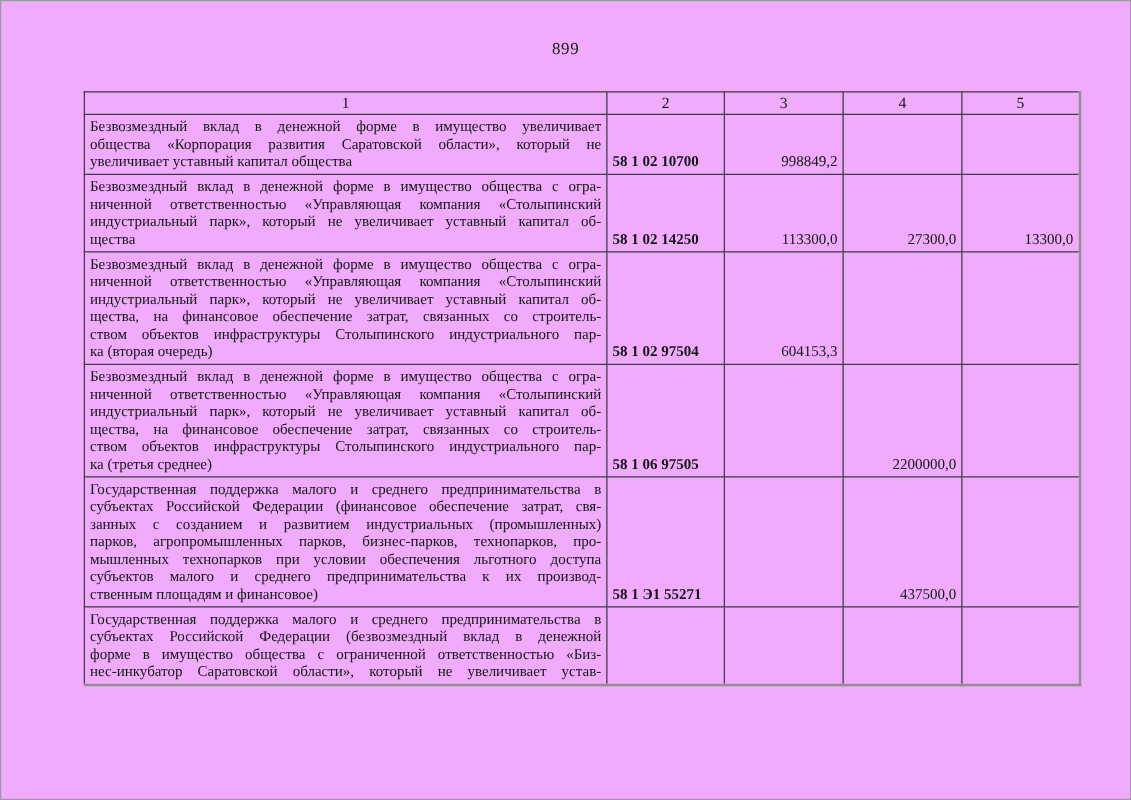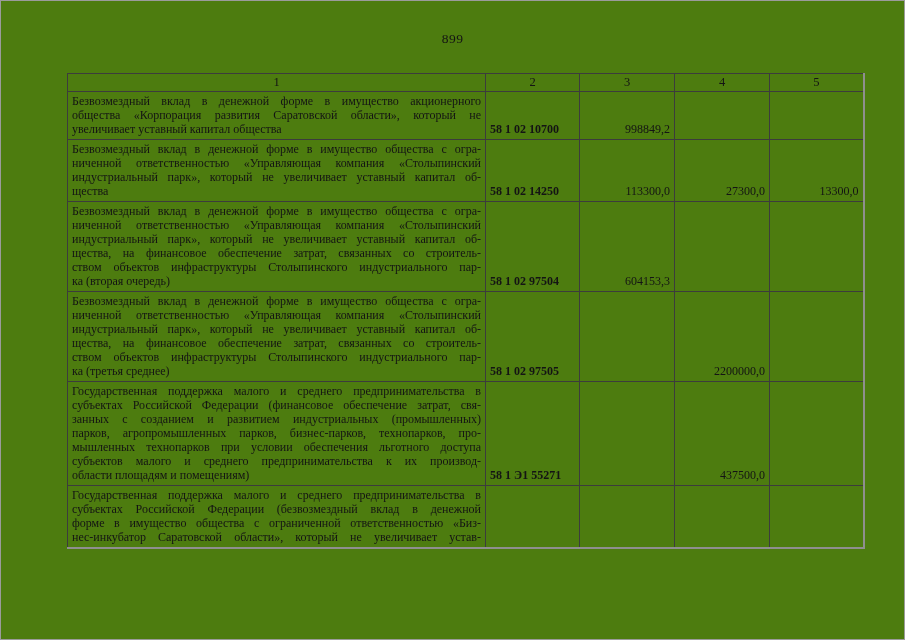--- a/index.html
+++ b/index.html
@@ -1,20 +1,20 @@
 <!DOCTYPE html>
 <html lang="ru"><head>
 <meta charset="utf-8">
 <style>
   html,body{margin:0;padding:0;background:#ffffff;}
   .page{
     position:relative;
     width:905px;height:640px;
     box-sizing:border-box;
-    background:#4d7c0f;
+    background:#f0abfc;
     border:1px solid #9b9b9b;
     font-family:"Liberation Serif", serif;
     color:#141414;
     overflow:hidden;
   }
   .page-number{
     position:absolute;top:30px;left:0;right:0;
     text-align:center;
     font-size:13.5px;
     letter-spacing:0.5px;
@@ -74,21 +74,21 @@
           <th>1</th>
           <th>2</th>
           <th>3</th>
           <th>4</th>
           <th>5</th>
         </tr>
     </thead>
     <tbody>
         <tr>
           <td class="c1">
-            <div class="jline">Безвозмездный вклад в денежной форме в имущество акционерного</div>
+            <div class="jline">Безвозмездный вклад в денежной форме в имущество увеличивает</div>
             <div class="jline">общества «Корпорация развития Саратовской области», который не</div>
             <div class="lline">увеличивает уставный капитал общества</div>
           </td>
           <td class="code">58 1 02 10700</td>
           <td class="num">998849,2</td>
           <td class="num"></td>
           <td class="num"></td>
         </tr>
         <tr>
           <td class="c1">
@@ -118,34 +118,34 @@
         </tr>
         <tr>
           <td class="c1">
             <div class="jline">Безвозмездный вклад в денежной форме в имущество общества с огра-</div>
             <div class="jline">ниченной ответственностью «Управляющая компания «Столыпинский</div>
             <div class="jline">индустриальный парк», который не увеличивает уставный капитал об-</div>
             <div class="jline">щества, на финансовое обеспечение затрат, связанных со строитель-</div>
             <div class="jline">ством объектов инфраструктуры Столыпинского индустриального пар-</div>
             <div class="lline">ка (третья среднее)</div>
           </td>
-          <td class="code">58 1 02 97505</td>
+          <td class="code">58 1 06 97505</td>
           <td class="num"></td>
           <td class="num">2200000,0</td>
           <td class="num"></td>
         </tr>
         <tr>
           <td class="c1">
             <div class="jline">Государственная поддержка малого и среднего предпринимательства в</div>
             <div class="jline">субъектах Российской Федерации (финансовое обеспечение затрат, свя-</div>
             <div class="jline">занных с созданием и развитием индустриальных (промышленных)</div>
             <div class="jline">парков, агропромышленных парков, бизнес-парков, технопарков, про-</div>
             <div class="jline">мышленных технопарков при условии обеспечения льготного доступа</div>
             <div class="jline">субъектов малого и среднего предпринимательства к их производ-</div>
-            <div class="lline">области площадям и помещениям)</div>
+            <div class="lline">ственным площадям и финансовое)</div>
           </td>
           <td class="code">58 1 Э1 55271</td>
           <td class="num"></td>
           <td class="num">437500,0</td>
           <td class="num"></td>
         </tr>
         <tr>
           <td class="c1">
             <div class="jline">Государственная поддержка малого и среднего предпринимательства в</div>
             <div class="jline">субъектах Российской Федерации (безвозмездный вклад в денежной</div>

